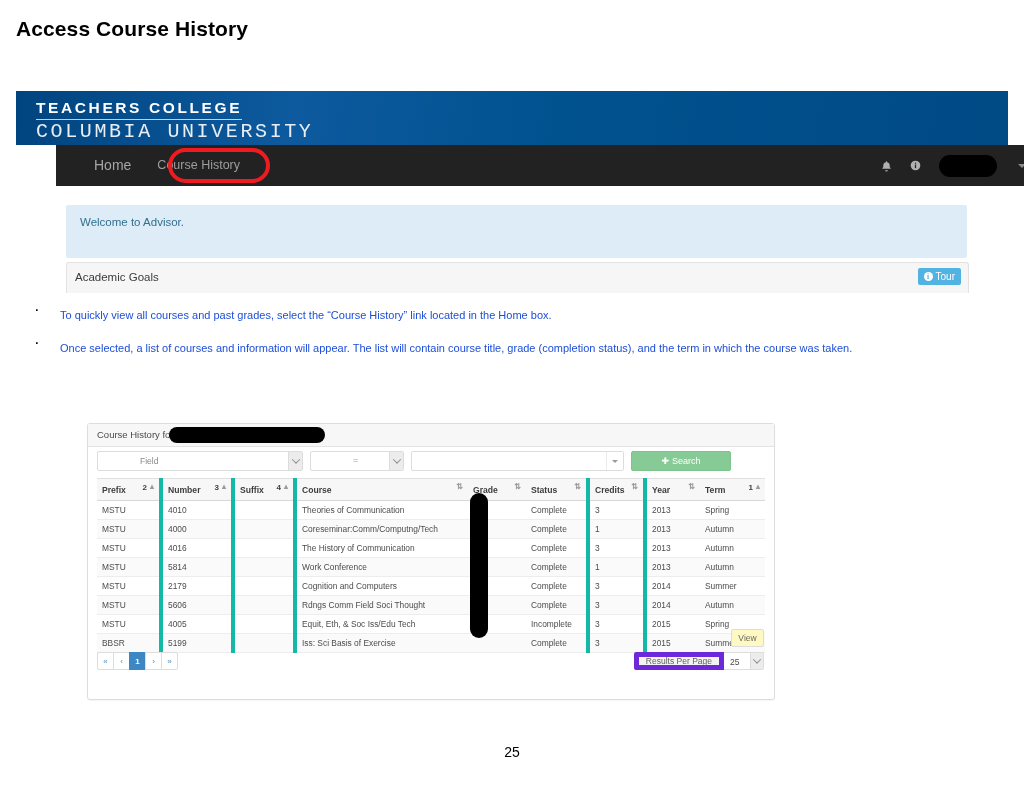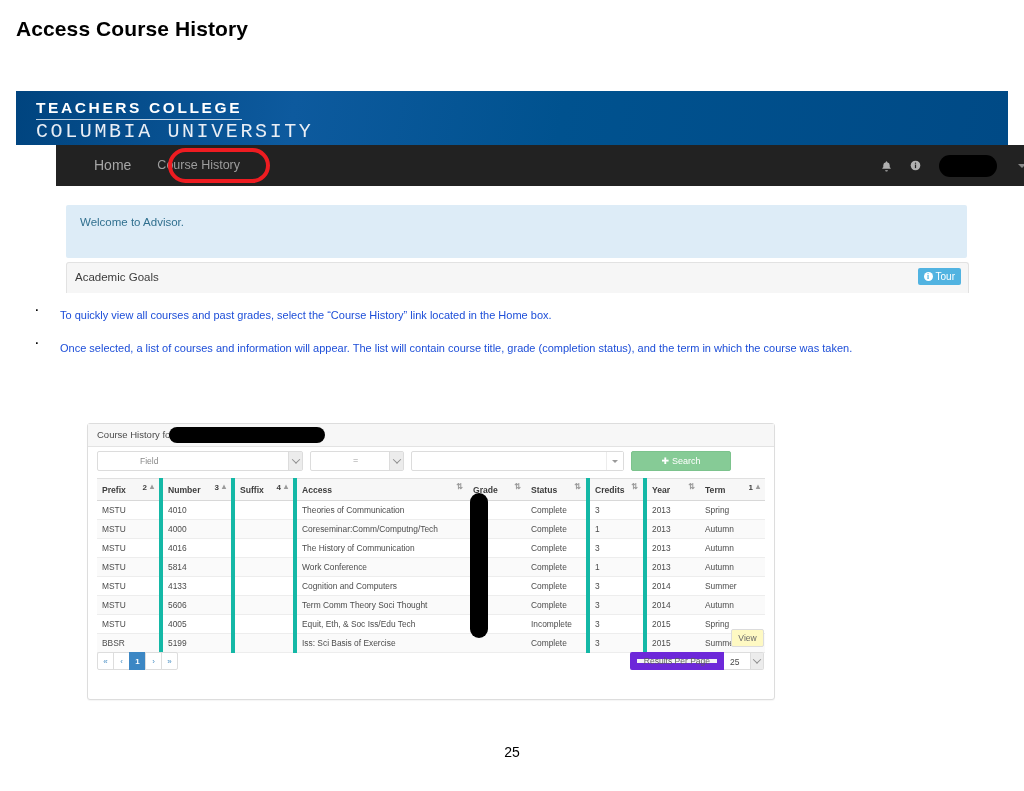--- a/index.html
+++ b/index.html
@@ -214,21 +214,21 @@
     font-size:8px;color:#4a8fc4;display:flex;align-items:center;justify-content:center;
     box-sizing:border-box;
   }
   .pg:first-child{margin-left:0;border-radius:2px 0 0 2px;}
   .pg:last-child{border-radius:0 2px 2px 0;}
   .pg.active{background:#3c87c4;border-color:#3c87c4;color:#fff;font-weight:bold;}
   .rpp{
     position:absolute;right:10px;top:228px;display:flex;align-items:center;
   }
   .rpp-label{
-    height:18px;border:7px solid #6d28d9;background:#f4f4f4;border-radius:2px 0 0 2px;
+    height:18px;border:5px solid #6d28d9;background:#f4f4f4;border-radius:2px 0 0 2px;
     font-size:8.5px;color:#5e5e5e;display:flex;align-items:center;padding:0 7px;
     box-sizing:border-box;
   }
   .rpp-sel{
     width:40px;height:18px;border:1px solid #dddddd;border-left:none;background:#fff;
     border-radius:0 2px 2px 0;position:relative;box-sizing:border-box;
   }
   .rpp-sel .v{position:absolute;left:6px;top:4px;font-size:8.5px;color:#4a4a4a;}
   .rpp-sel .arrowbox{
     position:absolute;right:0;top:0;bottom:0;width:12px;background:#ececec;
@@ -351,21 +351,21 @@
           <span>Number</span>
           <span class="sortnum">3</span>
           <span class="sortic">▴</span>
         </th>
         <th class="vline">
           <span>Suffix</span>
           <span class="sortnum">4</span>
           <span class="sortic">▴</span>
         </th>
         <th class="vline">
-          <span>Access</span>
+          <span>Course</span>
           <span class="sortic">⇅</span>
         </th>
         <th>
           <span>Grade</span>
           <span class="sortic">⇅</span>
         </th>
         <th>
           <span>Status</span>
           <span class="sortic">⇅</span>
         </th>
@@ -424,34 +424,34 @@
         <td class="vline"></td>
         <td class="vline">Work Conference</td>
         <td></td>
         <td>Complete</td>
         <td class="vline">1</td>
         <td class="vline">2013</td>
         <td>Autumn</td>
       </tr>
       <tr>
         <td>MSTU</td>
-        <td class="vline">4133</td>
+        <td class="vline">2179</td>
         <td class="vline"></td>
         <td class="vline">Cognition and Computers</td>
         <td></td>
         <td>Complete</td>
         <td class="vline">3</td>
         <td class="vline">2014</td>
         <td>Summer</td>
       </tr>
       <tr>
         <td>MSTU</td>
         <td class="vline">5606</td>
         <td class="vline"></td>
-        <td class="vline">Term Comm Theory Soci Thought</td>
+        <td class="vline">Rdngs Comm Field Soci Thought</td>
         <td></td>
         <td>Complete</td>
         <td class="vline">3</td>
         <td class="vline">2014</td>
         <td>Autumn</td>
       </tr>
       <tr>
         <td>MSTU</td>
         <td class="vline">4005</td>
         <td class="vline"></td>

